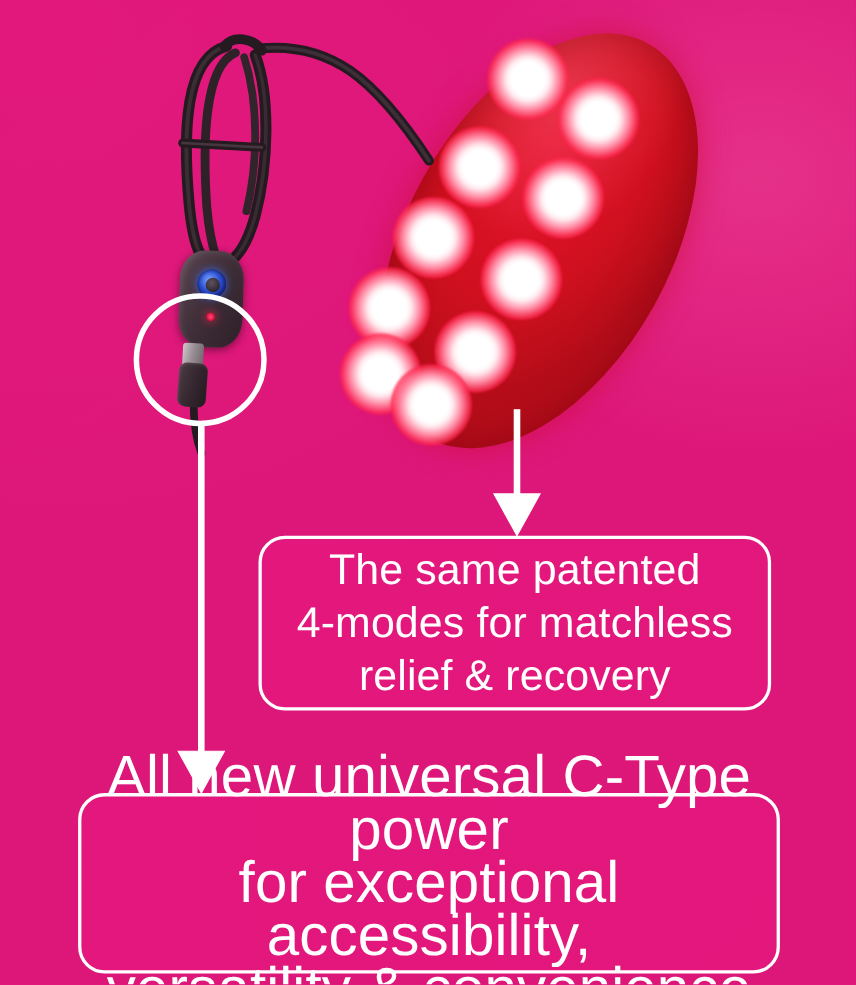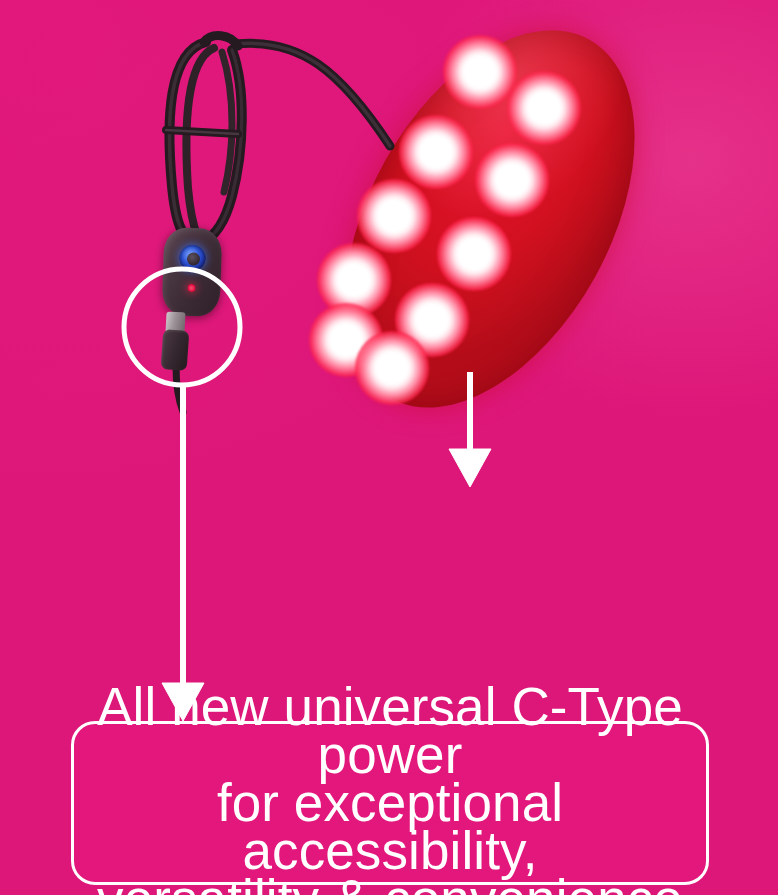--- a/index.html
+++ b/index.html
@@ -159,18 +159,21 @@
   <svg class="ann-svg" viewBox="0 0 778 895">
     <circle id="ann-circle" cx="182" cy="327" r="58" fill="none" stroke="#ffffff" stroke-width="5"></circle>
     <g stroke="#ffffff" fill="#ffffff">
       <line id="ann-line-0" x1="183" y1="385" x2="183" y2="699" stroke-width="6"></line>
       <polygon id="ann-head-0" points="183,721 162,683 204,683"></polygon>
       <line id="ann-line-1" x1="470" y1="372" x2="470" y2="465" stroke-width="6"></line>
       <polygon id="ann-head-1" points="470,487 449,449 491,449"></polygon>
     </g>
   </svg>
 
+  <div class="callout" id="callout-modes">
+    <p>The same patented<br>4-modes for matchless<br>relief &amp; recovery</p>
+  </div>
 
   <div class="callout" id="callout-power">
     <p>All new universal C-Type power<br>for exceptional accessibility,<br>versatility &amp; convenience</p>
   </div>
 
 </div>
 
 </body></html>

